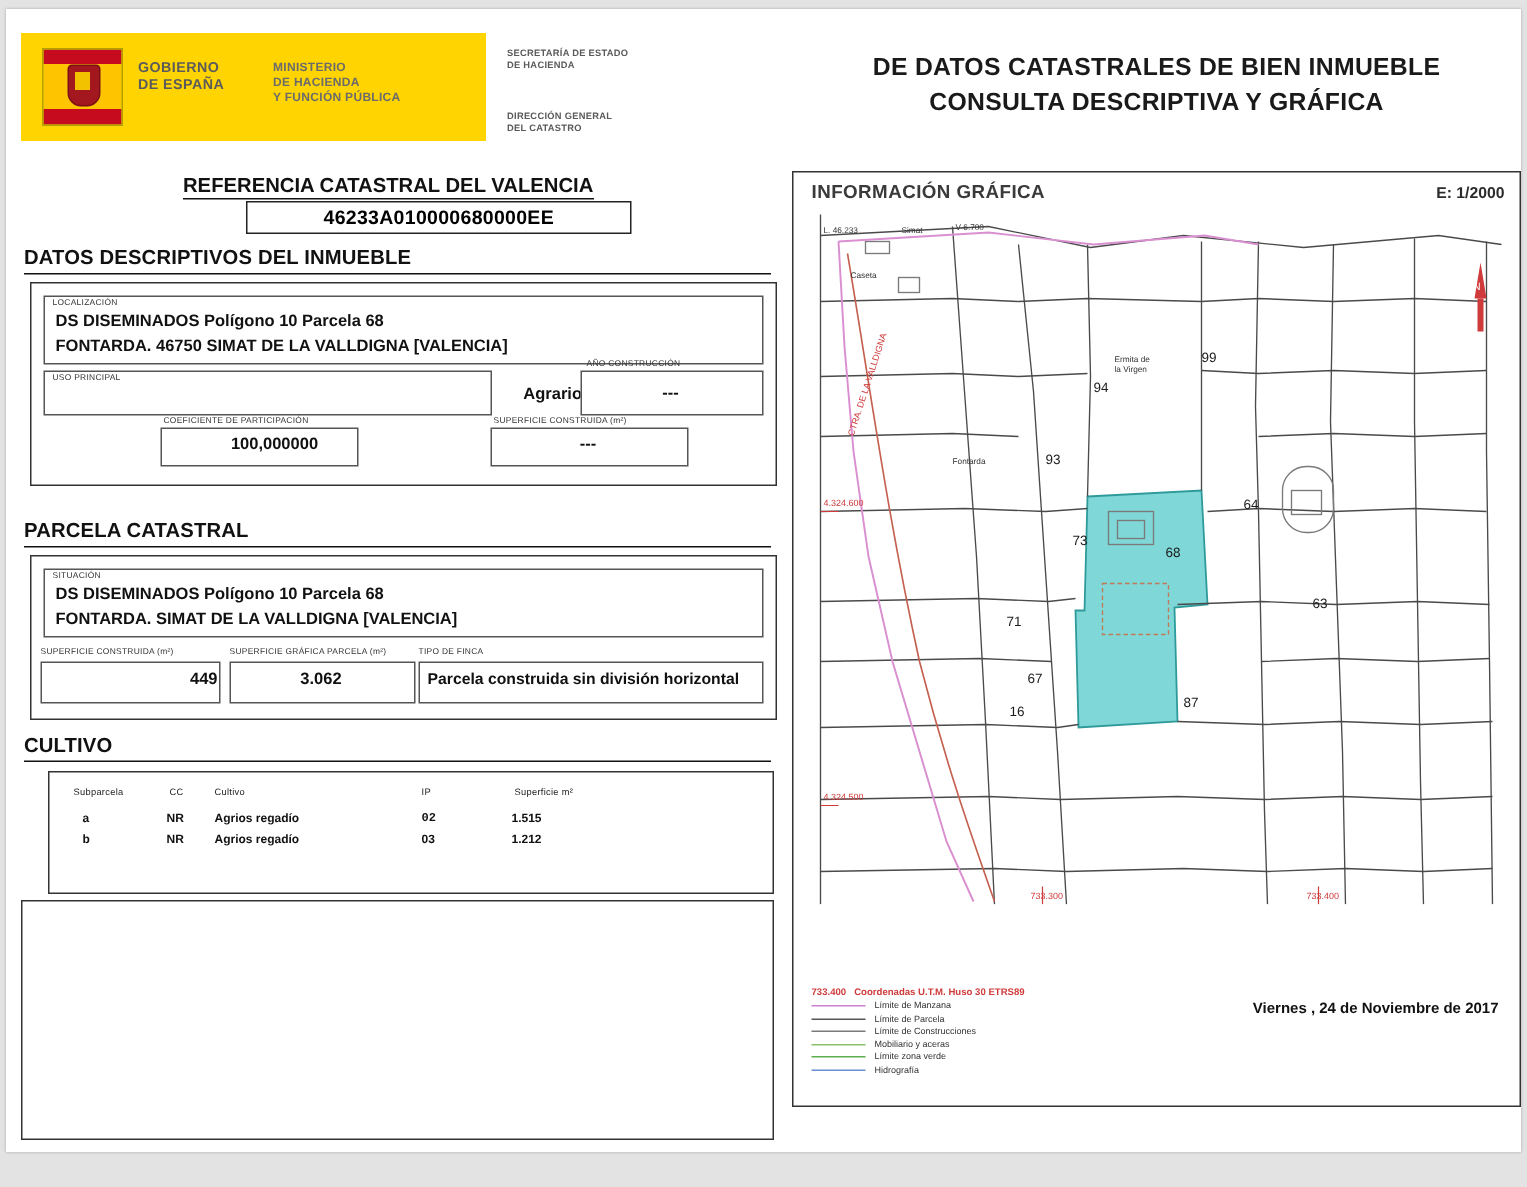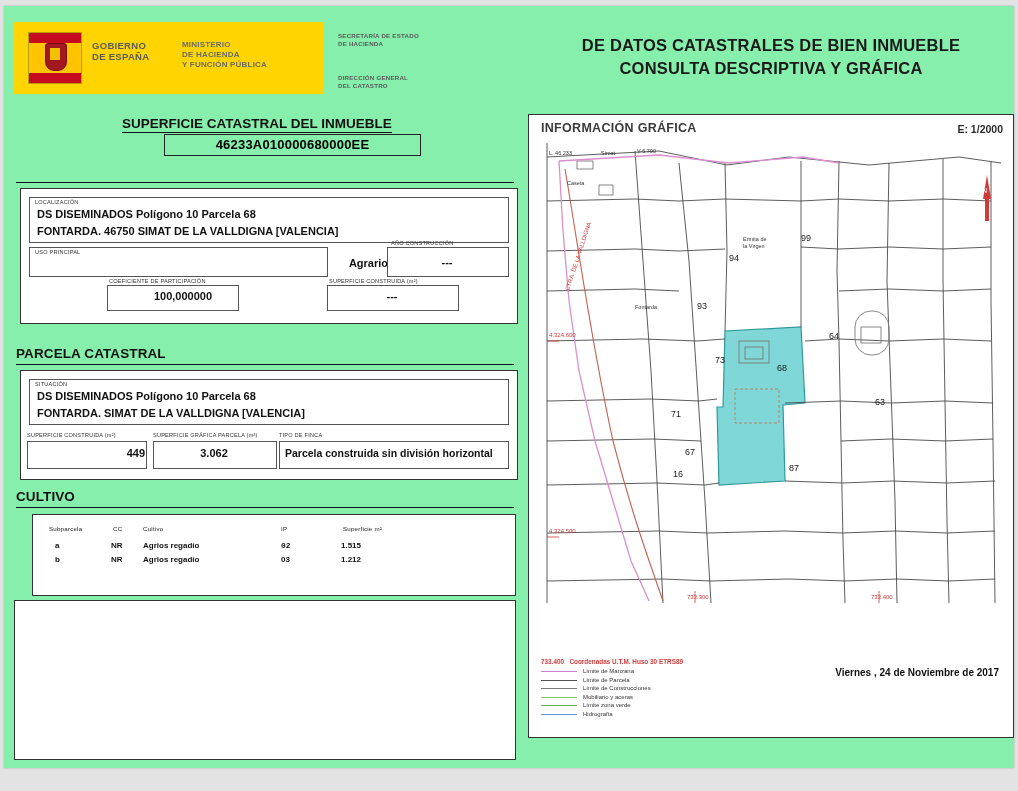--- a/index.html
+++ b/index.html
@@ -18,21 +18,21 @@
     left: 0; top: 0;
     width: 1018px;
     height: 791px;
     background: #e3e3e3;
   }
   .sheet {
     position: absolute;
     left: 4px; top: 6px;
     width: 1010px;
     height: 762px;
-    background: #86efac;
+    background: #ffffff;
     box-shadow: 0 0 2px rgba(0,0,0,.25);
   }
   
   .gob-banner {
     position: absolute;
     left: 10px; top: 16px;
     width: 310px; height: 72px;
     background: #ffd400;
   }
   .flag {
@@ -277,23 +277,24 @@
     <div class="sec-text2">
       <div>DIRECCIÓN GENERAL</div>
       <div>DEL CATASTRO</div>
     </div>
 
     <div class="doc-title">
       <div>DE DATOS CATASTRALES DE BIEN INMUEBLE</div>
       <div>CONSULTA DESCRIPTIVA Y GRÁFICA</div>
     </div>
 
-    <div class="ref-title">SUPERFICIE CATASTRAL DEL INMUEBLE</div>
+    <div class="ref-title">REFERENCIA CATASTRAL DEL VALENCIA</div>
     <div class="ref-box">46233A010000680000EE</div>
 
+    <div class="section-title" style="left:12px; top:158px;">DATOS DESCRIPTIVOS DEL INMUEBLE</div>
     <div class="hline" style="left:12px; top:176px; width:498px;"></div>
 
     <div class="panel" style="left:16px; top:182px; width:496px; height:134px;">
 
       <div class="field" style="left:8px; top:8px; width:478px; height:44px;"></div>
       <div class="field-label" style="left:14px; top:10px;">LOCALIZACIÓN</div>
       <div class="field-val" style="left:16px; top:19px;">DS DISEMINADOS  Polígono 10 Parcela 68</div>
       <div class="field-val" style="left:16px; top:36px;">FONTARDA. 46750 SIMAT DE LA VALLDIGNA [VALENCIA]</div>
 
       <div class="field" style="left:8px; top:58px; width:297px; height:28px;"></div>

